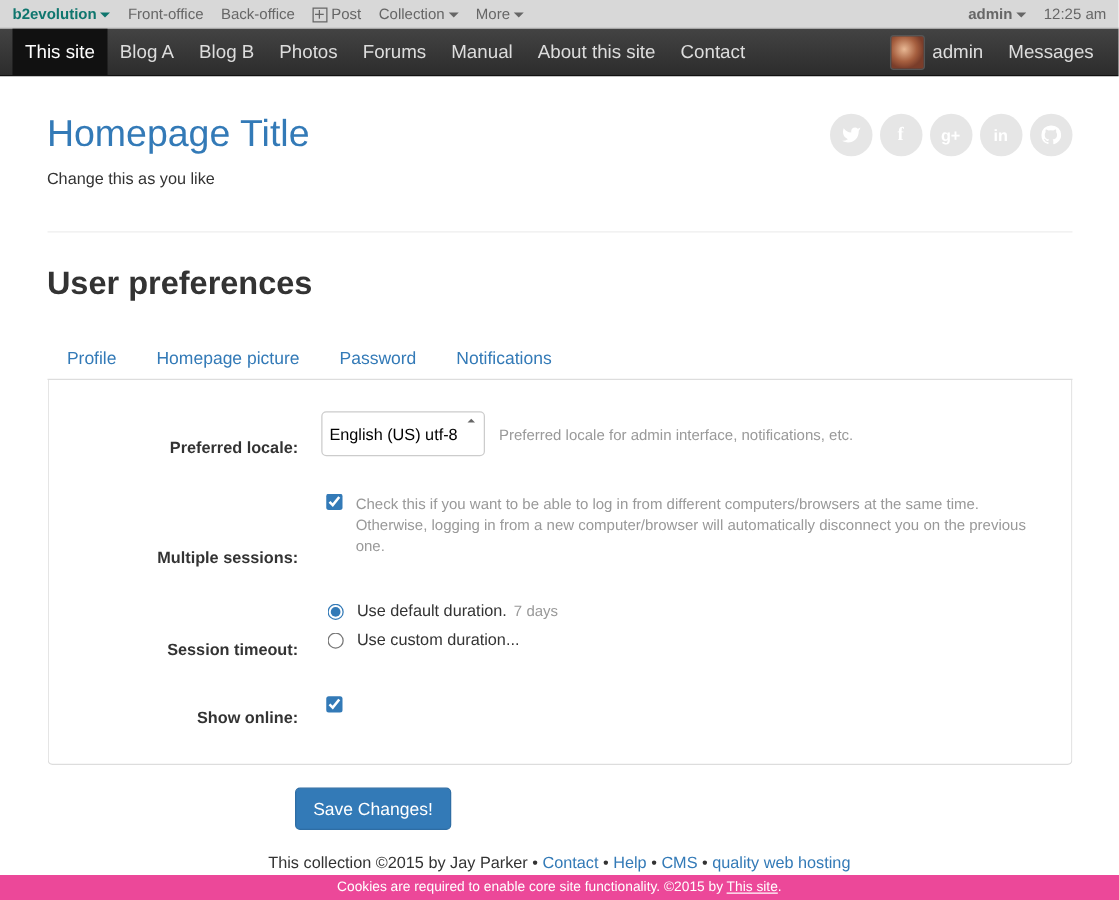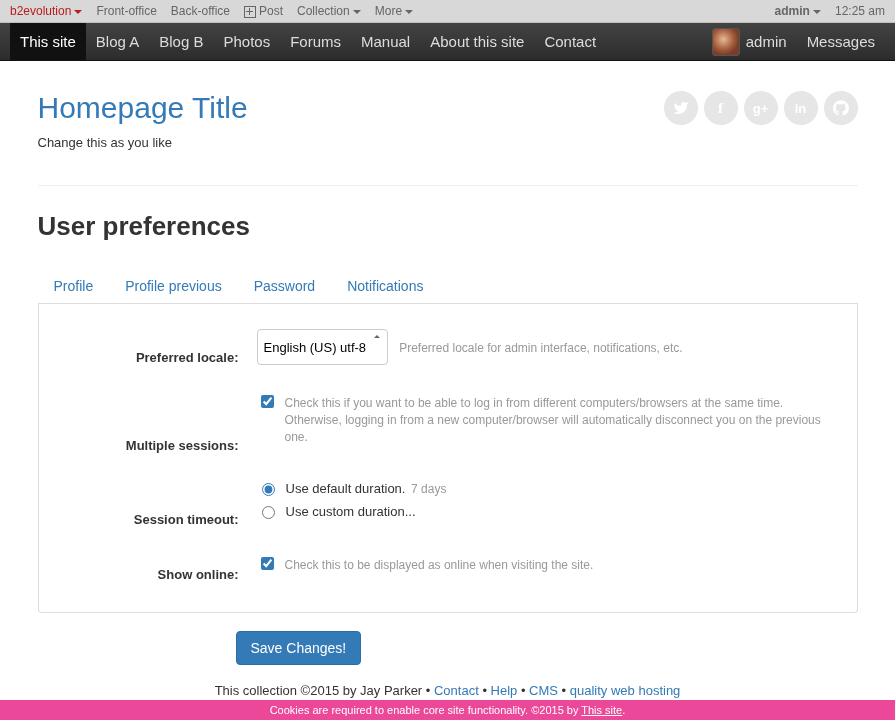--- a/index.html
+++ b/index.html
@@ -1,20 +1,20 @@
 <!DOCTYPE html>
 <html><head>
 <meta charset="utf-8">
 <style>
 html,body{margin:0;padding:0;font-family:-apple-system,BlinkMacSystemFont,"Helvetica Neue",Helvetica,Arial,sans-serif;font-size:14px;color:#333;background:#fff}
 .admin-bar{background:#d8d8d8;height:22px;line-height:22px;font-size:12px;color:#666;padding:0 10px;display:flex;align-items:center;border-bottom:1px solid #c0c0c0}
 .admin-bar .left{display:flex;gap:14px}
 .admin-bar .right{margin-left:auto;display:flex;gap:14px}
 .admin-bar a{color:#666;text-decoration:none;cursor:pointer}
-.admin-bar .brand{font-weight:normal;color:#b91c1c}
+.admin-bar .brand{font-weight:bold;color:#0f766e}
 .caret{display:inline-block;width:0;height:0;margin-left:3px;vertical-align:middle;border-top:4px solid;border-right:4px solid transparent;border-left:4px solid transparent}
 .plus-icon{display:inline-block;width:10px;height:10px;border:1px solid #666;position:relative;vertical-align:middle;margin-right:3px}
 .plus-icon::before{content:"";position:absolute;left:4px;top:1px;width:1px;height:7px;background:#666}
 .plus-icon::after{content:"";position:absolute;top:4px;left:1px;height:1px;width:7px;background:#666}
 .main-nav{background:linear-gradient(#434343,#2c2c2c);height:37px;display:flex;align-items:center;padding:0 10px;border-bottom:1px solid #111}
 .main-nav a{color:#ddd;text-decoration:none;padding:0 10px;height:37px;line-height:37px;display:inline-block;font-size:15px;cursor:pointer}
 .main-nav a.active{background:#111;color:#fff}
 .main-nav .spacer{flex:1}
 .main-nav .avatar{width:26px;height:26px;border-radius:3px;background:radial-gradient(circle at 40% 40%,#e8b894 0%,#a65f3f 45%,#7a3d2a 70%);border:1px solid #555;margin-right:6px;vertical-align:middle}
 .container{max-width:820px;margin:0 auto;padding:30px 18px 10px}
@@ -119,21 +119,21 @@
         </a>
     </div>
   </div>
 
   <hr class="sep">
 
   <h2 class="page-title">User preferences</h2>
 
   <div class="tabs">
     <a>Profile</a>
-    <a>Profile previous</a>
+    <a>Homepage picture</a>
     <a>Password</a>
     <a>Notifications</a>
   </div>
 
   <div class="panel">
 
     <div class="form-row">
       <div class="form-label">Preferred locale:</div>
       <div class="form-field">
         <span class="select-wrap">
@@ -167,21 +167,20 @@
           <label>Use custom duration...</label>
         </div>
       </div>
     </div>
 
     <div class="form-row">
       <div class="form-label">Show online:</div>
       <div class="form-field">
         <div class="checkbox-line">
           <input type="checkbox" checked="" style="">
-          <span class="help-block">Check this to be displayed as online when visiting the site.</span>
         </div>
       </div>
     </div>
 
   </div>
 
   <div class="btn-row">
     <button class="btn-primary">Save Changes!</button>
   </div>
 

